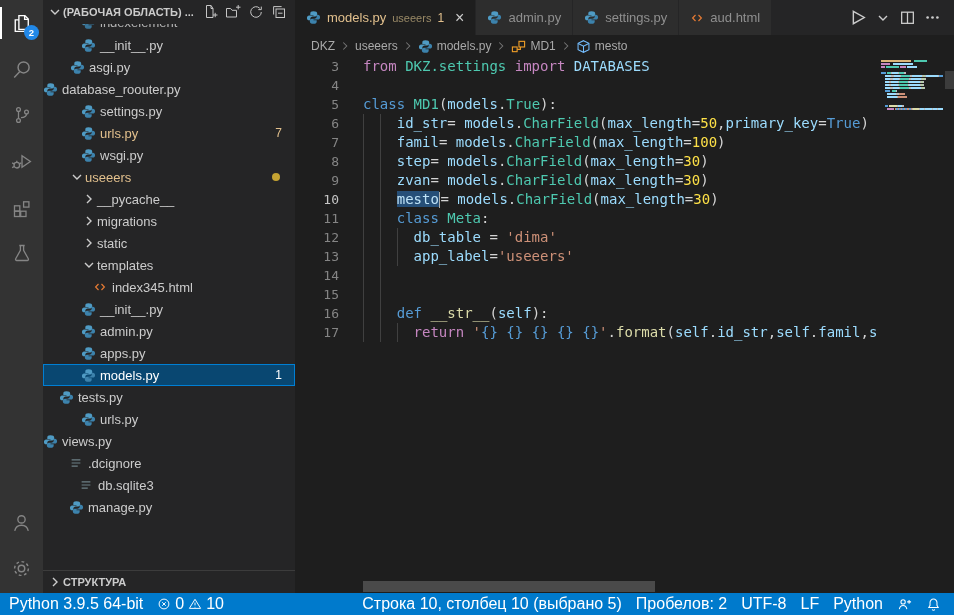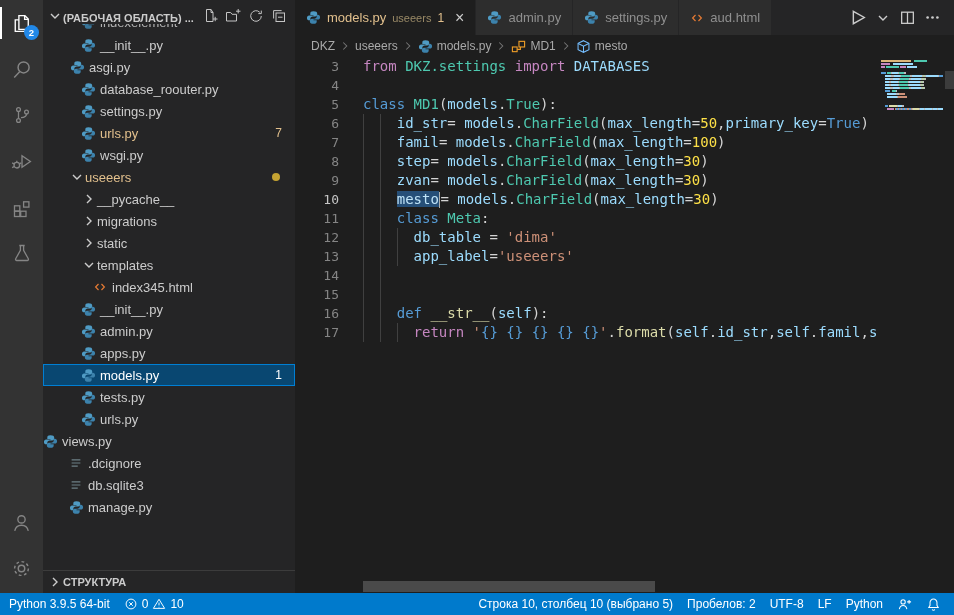--- a/index.html
+++ b/index.html
@@ -9,21 +9,21 @@
   .activitybar{width:43px;background:#333333;display:flex;flex-direction:column;align-items:center;flex:0 0 43px;}
   .ab-item{width:43px;height:46px;display:flex;align-items:center;justify-content:center;color:#858585;position:relative;cursor:pointer;}
   .ab-item.active{color:#ffffff;}
   .ab-item.active::before{content:'';position:absolute;left:0;top:7px;bottom:7px;width:2px;background:#ffffff;}
   .ab-badge{position:absolute;right:4px;bottom:6px;background:#2188e8;color:#fff;border-radius:50%;min-width:15px;height:15px;font-size:9.5px;font-weight:bold;display:flex;align-items:center;justify-content:center;}
   .ab-bottom{margin-top:auto;display:flex;flex-direction:column;align-items:center;padding-bottom:2px;}
   
   .sidebar{width:252px;flex:0 0 252px;background:#252526;display:flex;flex-direction:column;min-width:0;}
   .sb-title{height:35px;display:flex;align-items:center;padding:0 14px 0 20px;font-size:11px;letter-spacing:.4px;color:#bbbbbb;flex:0 0 35px;}
   .kebab{margin-left:auto;color:#cccccc;cursor:pointer;display:flex;}
-  .sb-sec{height:24px;flex:0 0 24px;display:flex;align-items:flex-end;padding:0 8px 0 4px;font-size:11px;font-weight:bold;color:#cccccc;}
+  .sb-sec{height:24px;flex:0 0 24px;display:flex;align-items:center;padding:0 8px 0 4px;font-size:11px;font-weight:bold;color:#cccccc;}
   .sb-sec .chev{display:flex;width:16px;color:#cccccc;}
   .sb-sec-label{white-space:nowrap;overflow:hidden;}
   .sb-actions{margin-left:auto;display:flex;gap:7px;color:#c5c5c5;}
   .sb-actions span{display:flex;cursor:pointer;}
   .tree{flex:1;overflow:hidden;position:relative;}
   .trow{height:22px;display:flex;align-items:center;font-size:13px;color:#cccccc;cursor:pointer;position:relative;}
   .trow.clipped{height:10px;overflow:hidden;}
   .trow.clipped .inner{transform:translateY(-7px);display:flex;align-items:center;opacity:.85;}
   .trow .chev{width:16px;flex:0 0 16px;color:#cccccc;display:flex;}
   .trow .icn{width:19px;flex:0 0 19px;display:inline-flex;align-items:center;justify-content:flex-start;}
@@ -60,21 +60,21 @@
   .tk-kw{color:#C586C0}.tk-kw2{color:#569CD6}.tk-type{color:#4EC9B0}.tk-var{color:#9CDCFE}
   .tk-num{color:#fde047}.tk-str{color:#CE9178}.tk-fmt{color:#569CD6}.tk-func{color:#DCDCAA}.tk-pl{color:#D4D4D4}
   .tk-varsel{color:#bfe3f7;background:#264F78;}
   .cursor{display:inline-block;width:1.5px;height:16px;background:#AEAFAD;vertical-align:middle;}
   .minimap{position:absolute;top:1px;right:10px;width:62px;padding:2px 1px 0 2px;cursor:pointer;}
   .mm-row{height:2px;margin-bottom:1px;font-size:0;white-space:nowrap;overflow:hidden;}
   .mm-seg{display:inline-block;height:2px;vertical-align:top;}
   .vsthumb{position:absolute;right:0;top:14px;width:9px;height:18px;background:#565656;opacity:.55;cursor:pointer;}
   .hsthumb{position:absolute;left:68px;bottom:1px;width:292px;height:11px;background:#4a4a4a;cursor:pointer;}
   
-  .statusbar{height:22px;flex:0 0 22px;background:#007ACC;display:flex;align-items:center;color:#ffffff;font-size:12px;justify-content:space-between;padding:0 6px 0 2px;}
+  .statusbar{height:22px;flex:0 0 22px;background:#007ACC;display:flex;align-items:center;color:#ffffff;font-size:16px;justify-content:space-between;padding:0 6px 0 2px;}
   .sb-left,.sb-right{display:flex;align-items:center;height:100%;}
   .st-item{display:flex;align-items:center;gap:4px;padding:0 7px;height:100%;cursor:pointer;white-space:nowrap;}
   .st-item .icn{display:flex;}
   svg{display:block;}
 </style>
 </head>
 <body>
 
 <div class="window">
   <div class="main">
@@ -216,21 +216,21 @@
           </div>
           <div class="trow" style="padding-left:27px">
             <span class="icn" style="">
               <svg viewBox="0 0 16 16" width="15" height="15">
                 <path fill="#4F9BC4" d="M7.9 1.3c-2.4 0-3.3.9-3.3 2.2v1.7h3.4v.6H3.3C1.9 5.8 1 6.9 1 8.4S1.9 11 3.3 11h1.3V9.2c0-1.4 1.2-2.4 2.6-2.4h2.6c1.2 0 2.1-.9 2.1-2.1V3.5c0-1.3-1.2-2.2-4-2.2z"></path>
                 <path fill="#3C82AC" d="M8.1 14.7c2.4 0 3.3-.9 3.3-2.2v-1.7H8v-.6h4.7c1.4 0 2.3-1.1 2.3-2.6S14.1 5 12.7 5h-1.3v1.8c0 1.4-1.2 2.4-2.6 2.4H6.2c-1.2 0-2.1.9-2.1 2.1v1.2c0 1.3 1.2 2.2 4 2.2z"></path>
               </svg>
             </span>
             <span class="tlabel">asgi.py</span>
           </div>
-          <div class="trow" style="padding-left:38px">
+          <div class="trow" style="">
             <span class="icn" style="">
               <svg viewBox="0 0 16 16" width="15" height="15">
                 <path fill="#4F9BC4" d="M7.9 1.3c-2.4 0-3.3.9-3.3 2.2v1.7h3.4v.6H3.3C1.9 5.8 1 6.9 1 8.4S1.9 11 3.3 11h1.3V9.2c0-1.4 1.2-2.4 2.6-2.4h2.6c1.2 0 2.1-.9 2.1-2.1V3.5c0-1.3-1.2-2.2-4-2.2z"></path>
                 <path fill="#3C82AC" d="M8.1 14.7c2.4 0 3.3-.9 3.3-2.2v-1.7H8v-.6h4.7c1.4 0 2.3-1.1 2.3-2.6S14.1 5 12.7 5h-1.3v1.8c0 1.4-1.2 2.4-2.6 2.4H6.2c-1.2 0-2.1.9-2.1 2.1v1.2c0 1.3 1.2 2.2 4 2.2z"></path>
               </svg>
             </span>
             <span class="tlabel">database_roouter.py</span>
           </div>
           <div class="trow" style="padding-left:38px">
             <span class="icn" style="">
@@ -339,21 +339,21 @@
           <div class="trow sel" style="padding-left:38px">
             <span class="icn" style="">
               <svg viewBox="0 0 16 16" width="15" height="15">
                 <path fill="#4F9BC4" d="M7.9 1.3c-2.4 0-3.3.9-3.3 2.2v1.7h3.4v.6H3.3C1.9 5.8 1 6.9 1 8.4S1.9 11 3.3 11h1.3V9.2c0-1.4 1.2-2.4 2.6-2.4h2.6c1.2 0 2.1-.9 2.1-2.1V3.5c0-1.3-1.2-2.2-4-2.2z"></path>
                 <path fill="#3C82AC" d="M8.1 14.7c2.4 0 3.3-.9 3.3-2.2v-1.7H8v-.6h4.7c1.4 0 2.3-1.1 2.3-2.6S14.1 5 12.7 5h-1.3v1.8c0 1.4-1.2 2.4-2.6 2.4H6.2c-1.2 0-2.1.9-2.1 2.1v1.2c0 1.3 1.2 2.2 4 2.2z"></path>
               </svg>
             </span>
             <span class="tlabel">models.py</span>
             <span class="tbadge">1</span>
           </div>
-          <div class="trow" style="padding-left:38px">
+          <div class="trow" style="padding-left:16px">
             <span class="icn" style="">
               <svg viewBox="0 0 16 16" width="15" height="15">
                 <path fill="#4F9BC4" d="M7.9 1.3c-2.4 0-3.3.9-3.3 2.2v1.7h3.4v.6H3.3C1.9 5.8 1 6.9 1 8.4S1.9 11 3.3 11h1.3V9.2c0-1.4 1.2-2.4 2.6-2.4h2.6c1.2 0 2.1-.9 2.1-2.1V3.5c0-1.3-1.2-2.2-4-2.2z"></path>
                 <path fill="#3C82AC" d="M8.1 14.7c2.4 0 3.3-.9 3.3-2.2v-1.7H8v-.6h4.7c1.4 0 2.3-1.1 2.3-2.6S14.1 5 12.7 5h-1.3v1.8c0 1.4-1.2 2.4-2.6 2.4H6.2c-1.2 0-2.1.9-2.1 2.1v1.2c0 1.3 1.2 2.2 4 2.2z"></path>
               </svg>
             </span>
             <span class="tlabel">tests.py</span>
           </div>
           <div class="trow" style="padding-left:38px">
             <span class="icn" style="">
@@ -374,21 +374,21 @@
             <span class="tlabel">views.py</span>
           </div>
           <div class="trow" style="padding-left:26px">
             <span class="icn" style="">
               <svg viewBox="0 0 16 16" width="14" height="14" stroke="#6d8086" stroke-width="1.3">
                 <path d="M3 4.5h10M3 8h10M3 11.5h7"></path>
               </svg>
             </span>
             <span class="tlabel">.dcignore</span>
           </div>
-          <div class="trow" style="padding-left:26px">
+          <div class="trow" style="padding-left:36px">
             <span class="icn" style="">
               <svg viewBox="0 0 16 16" width="14" height="14" stroke="#6d8086" stroke-width="1.3">
                 <path d="M3 4.5h10M3 8h10M3 11.5h7"></path>
               </svg>
             </span>
             <span class="tlabel">db.sqlite3</span>
           </div>
           <div class="trow" style="padding-left:26px">
             <span class="icn" style="">
               <svg viewBox="0 0 16 16" width="15" height="15">

